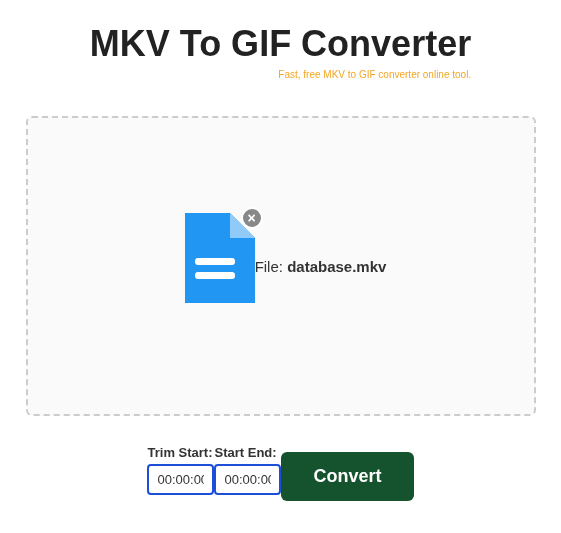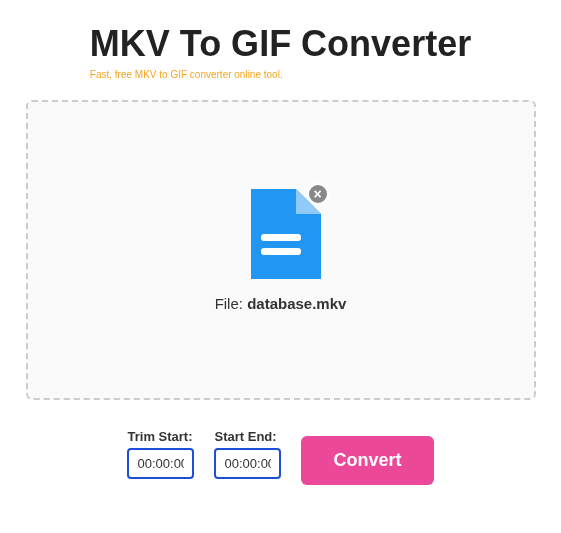--- a/index.html
+++ b/index.html
@@ -13,23 +13,23 @@
       height: 533px;
       background: #ffffff;
       font-family: Arial, sans-serif;
       display: flex;
       flex-direction: column;
       align-items: center;
       overflow: hidden;
     }
 
     .header {
-      text-align: left;
+      text-align: right;
       padding-top: 22px;
-      margin-bottom: 4px;
+      margin-bottom: 20px;
     }
 
     .main-title {
       font-size: 36px;
       font-weight: bold;
       color: #222222;
       line-height: 1.2;
     }
 
     .subtitle {
@@ -38,21 +38,20 @@
       margin-top: 4px;
     }
 
     .drop-zone {
       width: 510px;
       height: 300px;
       border: 2px dashed #cccccc;
       border-radius: 6px;
       margin-top: 16px;
       display: flex;
-      flex-direction: column;
       align-items: center;
       justify-content: center;
       background: #fafafa;
       position: relative;
     }
 
     .file-icon-wrapper {
       position: relative;
       display: inline-block;
       margin-bottom: 12px;
@@ -91,21 +90,20 @@
       color: #333333;
     }
 
     .file-label strong {
       font-weight: bold;
     }
 
     .controls {
       display: flex;
       align-items: center;
-      gap: 20px;
       margin-top: 22px;
     }
 
     .trim-group {
       display: flex;
       flex-direction: column;
       align-items: flex-start;
     }
 
     .trim-label {
@@ -120,21 +118,21 @@
       padding: 6px 8px;
       border: 2px solid #1d4ed8;
       border-radius: 4px;
       font-size: 13px;
       color: #333333;
       text-align: center;
       outline: none;
     }
 
     .convert-button {
-      background: #ec4899;
+      background: #14532d;
       color: white;
       border: none;
       border-radius: 6px;
       padding: 14px 32px;
       font-size: 18px;
       font-weight: bold;
       cursor: pointer;
       margin-top: 14px;
     }
   </style>

